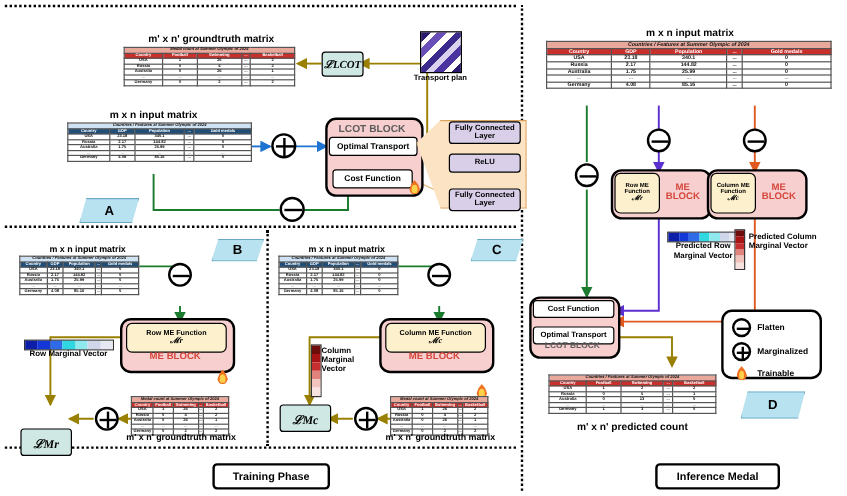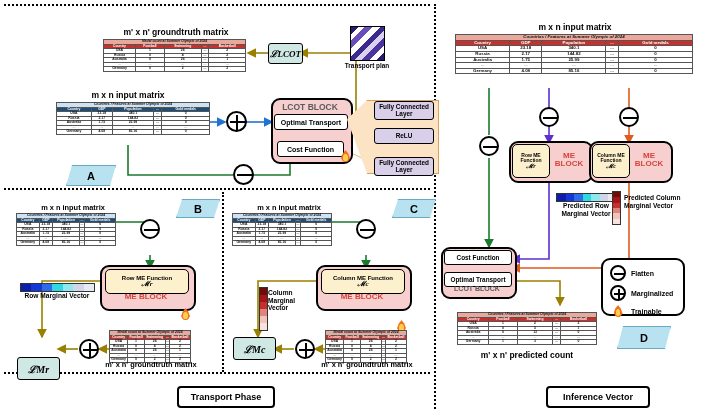--- a/index.html
+++ b/index.html
@@ -523,21 +523,21 @@
       <td>2</td>
         <td>...</td>
       <td>2</td>
       </tr>
 </tbody>
   </table>
 <div class="abs cap" style="left:320px;top:360px;width:94px;font-size:7.4px;">m' x n' groundtruth matrix</div>
 
 <div class="abs tag" style="left:392px;top:199px;width:42px;height:17px;">C</div>
 
-<div class="abs phase" style="left:177px;top:386px;width:94px;height:18px;">Transport Phase</div>
+<div class="abs phase" style="left:177px;top:386px;width:94px;height:18px;">Training Phase</div>
 
 <div class="abs cap" style="left:500px;top:22px;width:150px;">m x n input matrix</div>
 <table class="tbl hdr-red abs" style="left:455px;top:34px;width:238px;">
   <tbody>
       <tr>
         <td class="ttl" colspan="5" style="font-size:4.4px;">Countries / Features at Summer Olympic of 2024</td>
       </tr>
   <tr>
         <td class="chd" style="font-size:4.4px;">Country</td>
       <td class="chd" style="font-size:4.4px;">GDP</td>
@@ -701,13 +701,13 @@
   <div class="lg-row">
     <span style="width:16px;display:flex;justify-content:center;">
       <span class="flame"></span>
       </span>
     <span class="lg-txt">Trainable</span>
   </div>
 </div>
 
 <div class="abs tag" style="left:617px;top:326px;width:52px;height:21px;">D</div>
 
-<div class="abs phase" style="left:546px;top:386px;width:100px;height:18px;">Inference Vector</div>
+<div class="abs phase" style="left:546px;top:386px;width:100px;height:18px;">Inference Medal</div>
 
 </body></html>

